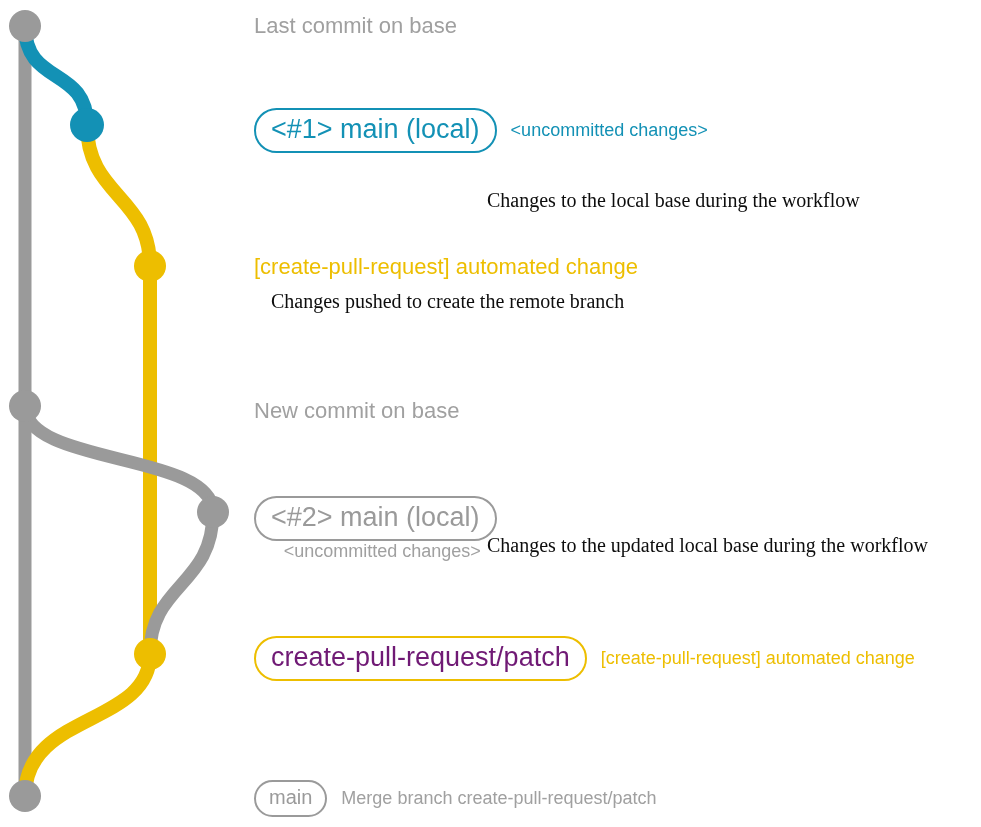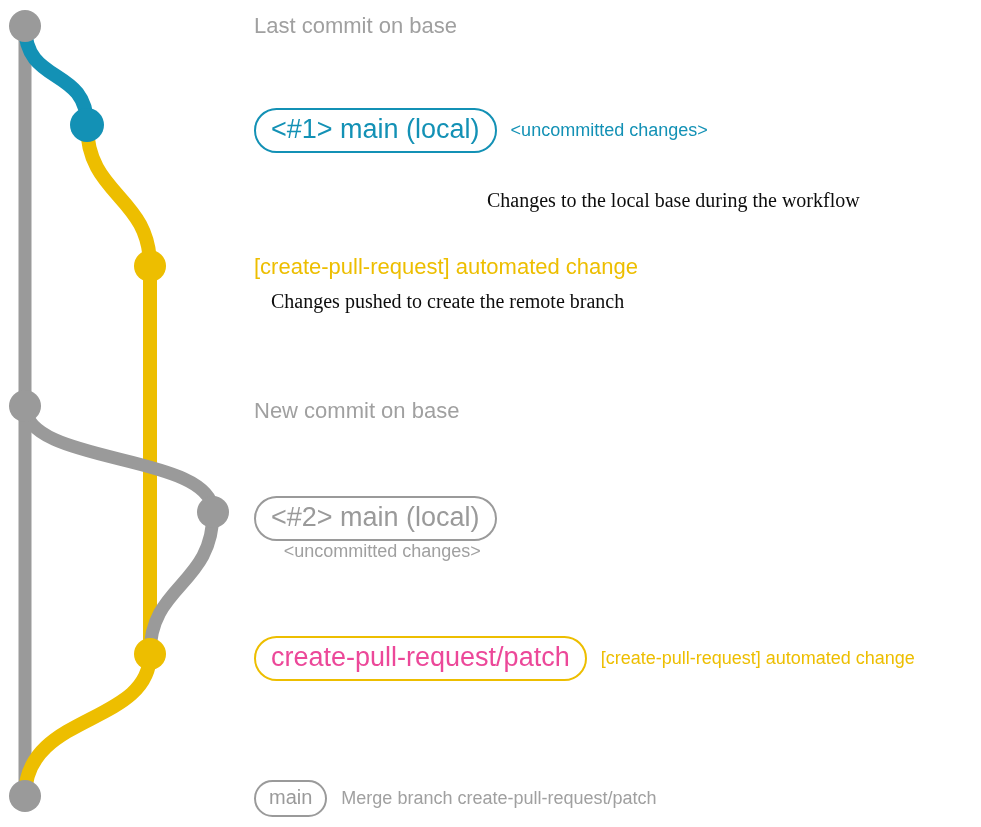--- a/index.html
+++ b/index.html
@@ -43,21 +43,21 @@
     line-height: 1.15;
     color: #1391b5;
     background: #ffffff;
   }
   .badge.gray {
     border-color: #9a9a9a;
     color: #9a9a9a;
   }
   .badge.yellow {
     border-color: #edbe00;
-    color: #ec4899;
+    color: #701a75;
     text-align: right;
   }
   .badge.small {
     font-size: 20px;
     padding: 4px 13px 6px 13px;
   }
   .subject {
     font-size: 18px;
     line-height: 1.15;
     margin-left: 14px;
@@ -124,20 +124,21 @@
 
   <div class="standalone yellow" style="left:254px; top:254px;">[create-pull-request] automated change</div>
   <div class="note" style="left:271px; top:290px;">Changes pushed to create the remote branch</div>
 
   <div class="standalone gray" style="left:254px; top:398px;">New commit on base</div>
 
   <div class="row" style="left:254px; top:496px;flex-direction:column;">
     <span class="badge gray">&lt;#2&gt; main (local)</span>
     <span class="subject gray">&lt;uncommitted changes&gt;</span>
   </div>
+  <div class="note" style="left:487px; top:534px;">Changes to the updated local base during the workflow</div>
 
   <div class="row" style="left:254px; top:636px;">
     <span class="badge yellow">create-pull-request/patch</span>
     <span class="subject yellow">[create-pull-request] automated change</span>
   </div>
 
   <div class="row" style="left:254px; top:780px;text-align:right;">
     <span class="badge gray small">main</span>
     <span class="subject gray">Merge branch create-pull-request/patch</span>
   </div>

